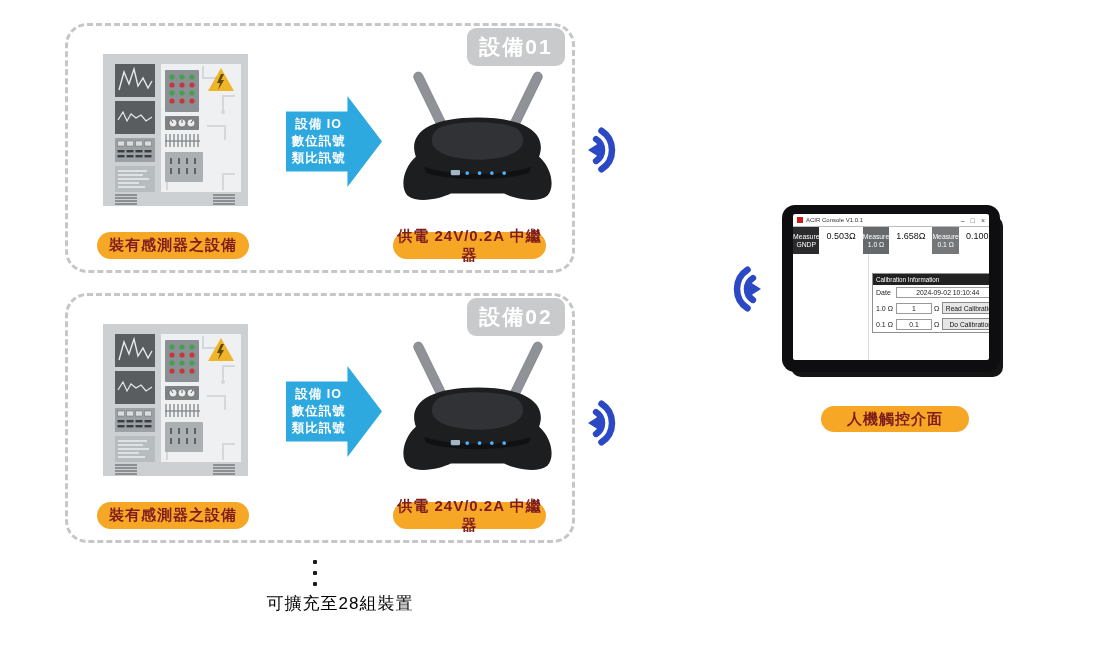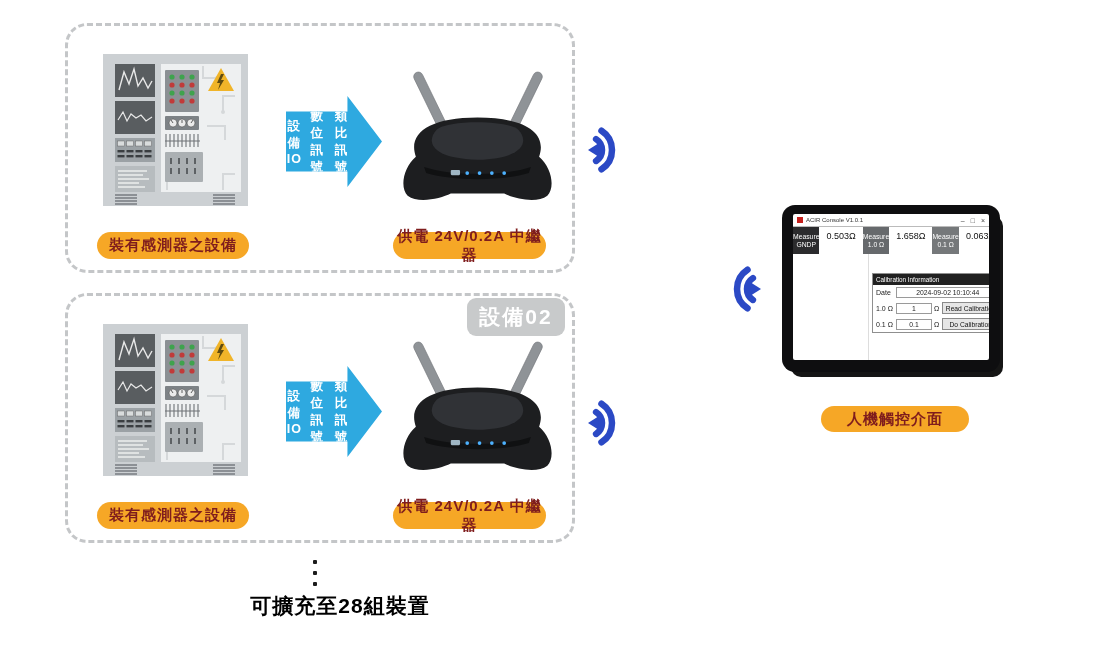--- a/index.html
+++ b/index.html
@@ -24,22 +24,22 @@
           display:flex; align-items:center; justify-content:center; color:#7f1d1d;
           font-weight:bold; font-size:15px; letter-spacing:1px;text-align:center; }
   .pill.device { left:29px; top:206px; width:152px; }
   .pill.router { left:325px; top:206px; width:153px; }
 
   
   .io-arrow { position:absolute; left:218px; top:70px; width:96px; height:91px;
               background:#2ea9e0;
               clip-path:polygon(0 17%, 64% 17%, 64% 0, 100% 50%, 64% 100%, 64% 83%, 0 83%); }
   .io-arrow .arrow-label { position:absolute; left:0; top:17%; bottom:17%; width:68%;
-              display:flex; justify-content:center; align-items:center;
-              gap:5px; color:#fff; font-weight:bold; font-size:12.5px; letter-spacing:1px;text-align:center; }
+              display:flex; flex-direction:column; justify-content:center; align-items:center;
+              color:#fff; font-weight:bold; font-size:12.5px; letter-spacing:1px;text-align:center; }
 
   
   .wifi { position:absolute; width:44px; height:52px; }
   .wifi.w1 { left:585px; top:124px; }
   .wifi.w2 { left:585px; top:397px; }
   .wifi.w3 { left:720px; top:263px; transform:scaleX(-1); }
 
   
   .tablet { position:absolute; left:782px; top:205px; width:218px; height:167px;
             background:#0e0e10; border-radius:13px;
@@ -80,28 +80,29 @@
   .hw-lines div { line-height:1.8; white-space:nowrap; }
   .readinfo { width:44px; flex:0 0 auto; background:#dcdcdc; border:1px solid #a5a5a5;
               display:flex; align-items:center; justify-content:center; font-size:7px; color:#111; }
 
   .pill.hmi { left:821px; top:406px; width:148px; height:26px; position:absolute; }
 
   
   .dots { position:absolute; left:313px; top:560px; display:flex; flex-direction:column; gap:7px; }
   .dots i { width:4px; height:4px; background:#1c1c1c; border-radius:1px; }
   .expand-note { position:absolute; left:225px; top:592px; width:230px; text-align:center;
-                 font-size:21px; font-weight:bold; color:#000; letter-spacing:1px; }
+                 font-size:17px; font-weight:normal; color:#000; letter-spacing:1px; }
 </style>
 </head>
 <body>
 
 <div class="canvas">
 
   <div class="group-box g1">
+    <div class="group-tab">設備01</div>
 
     <svg class="panel-illu" viewBox="0 0 145 157">
       <rect x="0" y="0" width="145" height="152" fill="#ccd0d3"></rect>
       <rect x="12" y="10" width="40" height="33" fill="#595d60"></rect>
       <polyline points="16,36 21,18 26,30 31,15 35,32 40,24 45,34 49,27" fill="none" stroke="#e8e8e8" stroke-width="1.4"></polyline>
       <rect x="12" y="47" width="40" height="33" fill="#595d60"></rect>
       <polyline points="15,66 20,58 24,67 28,60 33,64 38,61 43,67 49,63" fill="none" stroke="#e8e8e8" stroke-width="1.2"></polyline>
       <rect x="12" y="84" width="40" height="24" fill="#9ba1a5"></rect>
       <g fill="#d9dcdd" stroke="#555" stroke-width="0.4">
         <rect x="14.5" y="87" width="7" height="5"></rect>
@@ -405,21 +406,21 @@
             <span>0.503</span>
             <span>Ω</span>
           </div>
           <div class="mbtn b2">Measure 1.0 Ω</div>
           <div class="mval">
             <span>1.658</span>
             <span>Ω</span>
           </div>
           <div class="mbtn b3">Measure 0.1 Ω</div>
           <div class="mval">
-            <span>0.063</span>
+            <span>0.100</span>
             <span>Ω</span>
           </div>
         </div>
         <div class="main">
           <div class="sect cal">
             <div class="sect-hd">Calibration Information</div>
             <div class="cal-row">
               <span class="cal-lab">Date</span>
               <input class="date-input" readonly="" value="2024-09-02 10:10:44" style="">
             </div>

